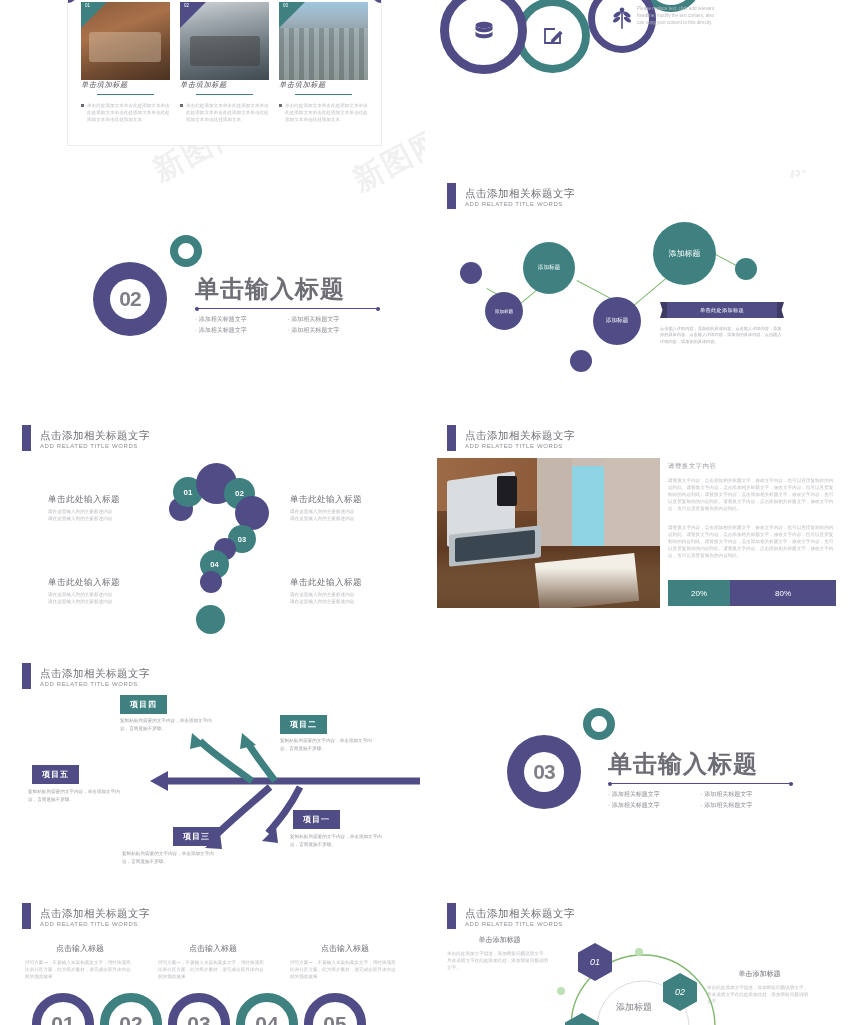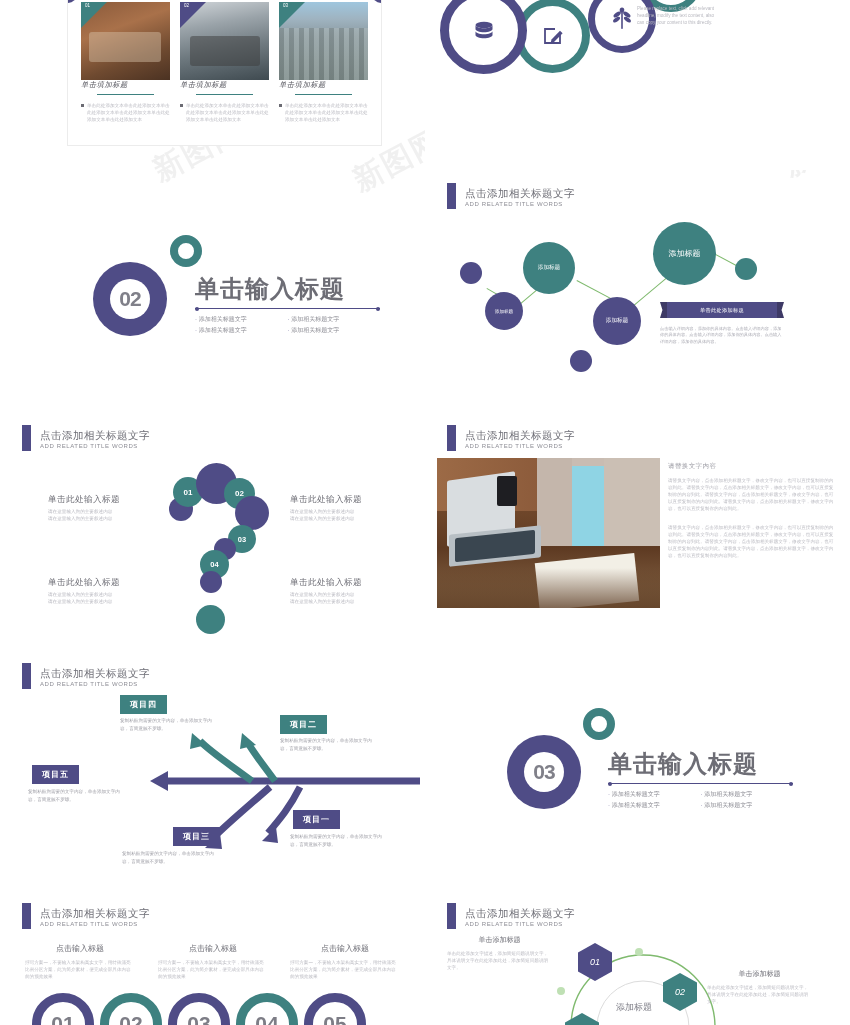--- a/index.html
+++ b/index.html
@@ -350,20 +350,24 @@
       <div style="position:absolute;left:100px;top:100px;width:100px;height:48px;background:#f2efe6;transform:rotate(-6deg);"></div>
       <div style="position:absolute;left:0;top:110px;width:100%;height:40px;background:linear-gradient(180deg,rgba(110,70,45,.0),rgba(90,58,34,.75));"></div>
     </div>
 
     <div style="position:absolute; left:243px; top:42px; width:168px;">
       <div style="font-size:6.5px; color:#9e9ea6; letter-spacing:.4px;">请替换文字内容</div>
       <div class="tiny" style="margin-top:6px;">请替换文字内容，点击添加相关标题文字，修改文字内容，也可以直接复制你的内容到此。请替换文字内容，点击添加相关标题文字，修改文字内容，也可以直接复制你的内容到此。请替换文字内容，点击添加相关标题文字，修改文字内容，也可以直接复制你的内容到此。请替换文字内容，点击添加相关标题文字，修改文字内容，也可以直接复制你的内容到此。</div>
       <div class="tiny" style="margin-top:12px;">请替换文字内容，点击添加相关标题文字，修改文字内容，也可以直接复制你的内容到此。请替换文字内容，点击添加相关标题文字，修改文字内容，也可以直接复制你的内容到此。请替换文字内容，点击添加相关标题文字，修改文字内容，也可以直接复制你的内容到此。请替换文字内容，点击添加相关标题文字，修改文字内容，也可以直接复制你的内容到此。</div>
     </div>
 
+    <div style="position:absolute; left:243px; top:160px; width:168px; display:flex;">
+      <div class="bar-seg" style="width:37%; background:#3e8180;">20%</div>
+      <div class="bar-seg" style="width:63%; background:#4f4c86;">80%</div>
+    </div>
   </div>
 
   <div class="slide" style="left:0; top:655px; width:425px; height:230px;">
     <div class="sec-head" style="left:22px; top:8px;">
       <div class="sec-bar"></div>
       <div>
         <div class="sec-cn">点击添加相关标题文字</div>
         <div class="sec-en">ADD RELATED TITLE WORDS</div>
       </div>
     </div>

